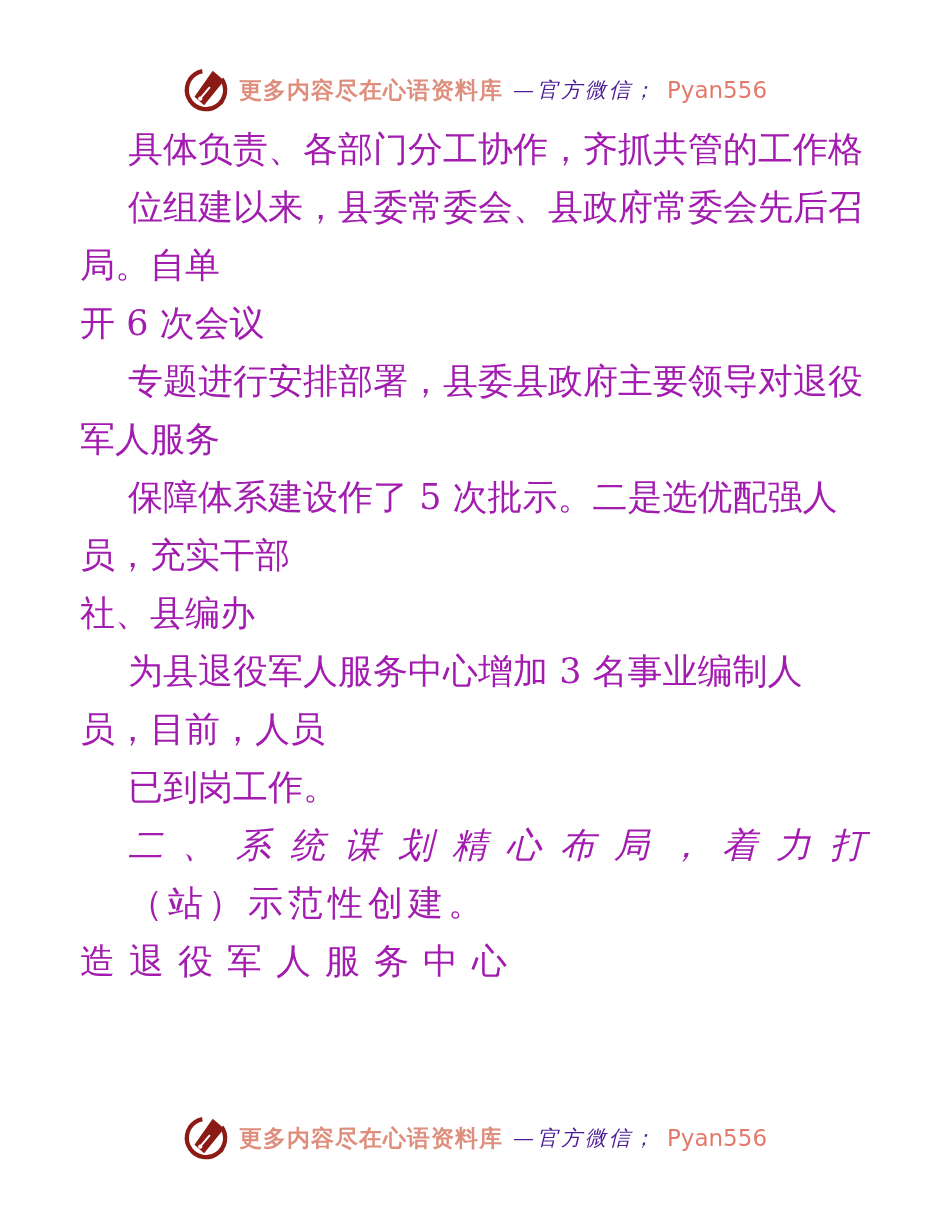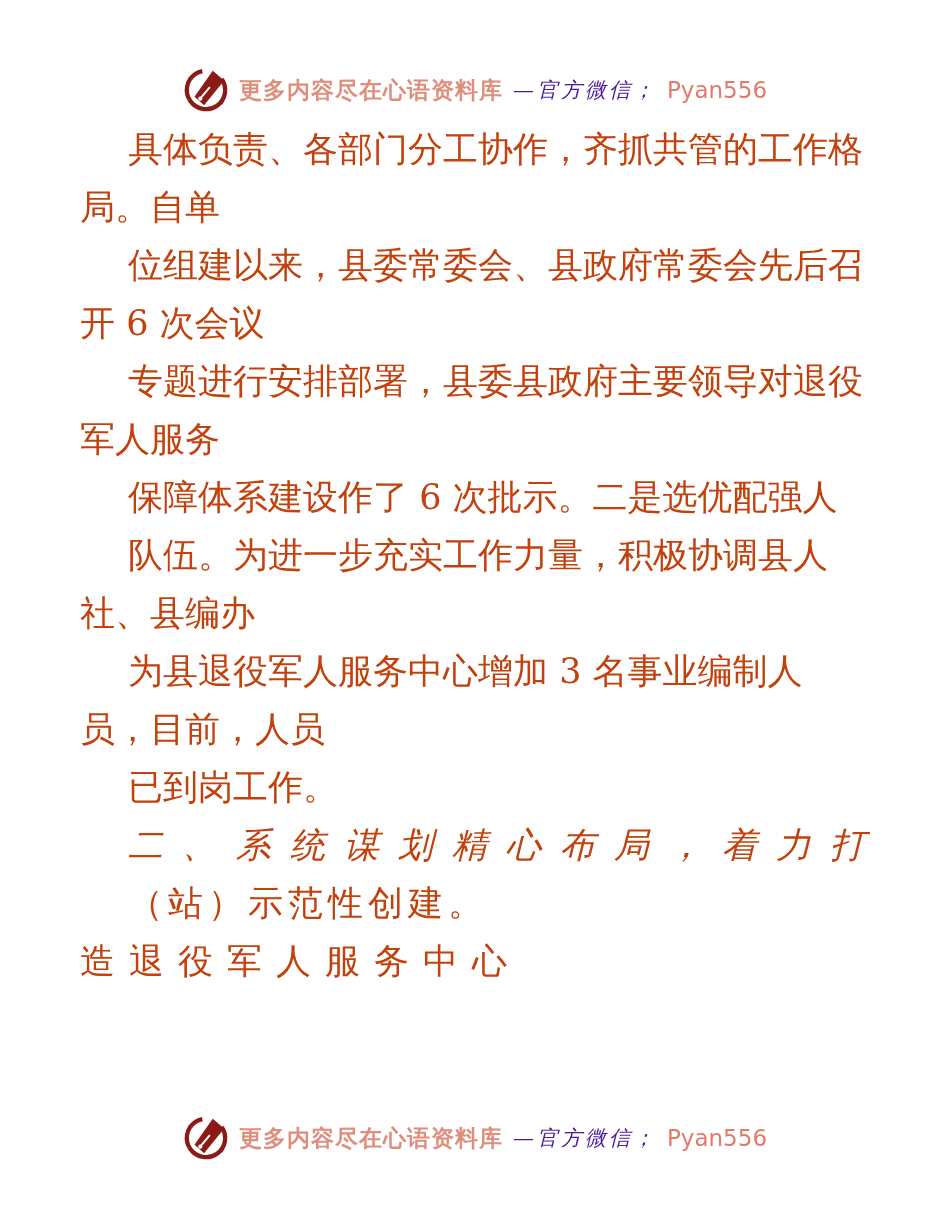--- a/index.html
+++ b/index.html
@@ -45,21 +45,21 @@
 
   
   .doc-body {
     position:absolute;
     left:80px; right:72px; top:120px;
   }
   .tline {
     height:58px;
     line-height:58px;
     font-size:35px;
-    color:#c2410c;
+    color:#a21caf;
     white-space:pre;
     font-family:"DejaVu Serif", serif;
   }
   .tline.indent { padding-left:48px; }
   .tline.spread-wide   { letter-spacing:19px;font-style:italic; }
   .tline.spread-medium { letter-spacing:14px; }
   .tline.spread-slight { letter-spacing:5px;  }
 </style>
 </head>
 <body>
@@ -73,27 +73,27 @@
     <circle cx="40" cy="37" r="2" fill="#8C1A15"></circle>
     <circle cx="7" cy="12" r="1.3" fill="#8C1A15"></circle>
   </svg>
   <span class="wm-brand">更多内容尽在心语资料库</span>
   <span class="wm-label"><span>—</span><span>官方微信；</span></span>
   <span class="wm-id">Pyan556</span>
 </div>
 
 <div class="doc-body" id="doc-body">
     <div class="tline indent">具体负责、各部门分工协作，齐抓共管的工作格</div>
+    <div class="tline indent">位组建以来，县委常委会、县政府常委会先后召</div>
     <div class="tline">局。自单</div>
-    <div class="tline indent">位组建以来，县委常委会、县政府常委会先后召</div>
     <div class="tline">开 6 次会议</div>
     <div class="tline indent">专题进行安排部署，县委县政府主要领导对退役</div>
     <div class="tline">军人服务</div>
-    <div class="tline indent">保障体系建设作了 6 次批示。二是选优配强人</div>
-    <div class="tline indent">队伍。为进一步充实工作力量，积极协调县人</div>
+    <div class="tline indent">保障体系建设作了 5 次批示。二是选优配强人</div>
+    <div class="tline">员，充实干部</div>
     <div class="tline">社、县编办</div>
     <div class="tline indent">为县退役军人服务中心增加 3 名事业编制人</div>
     <div class="tline">员，目前，人员</div>
     <div class="tline indent">已到岗工作。</div>
     <div class="tline indent spread-wide">二、系统谋划精心布局，着力打</div>
     <div class="tline indent spread-slight">（站）示范性创建。</div>
     <div class="tline spread-medium">造退役军人服务中心</div>
   </div>
 
 <div class="watermark footer">

